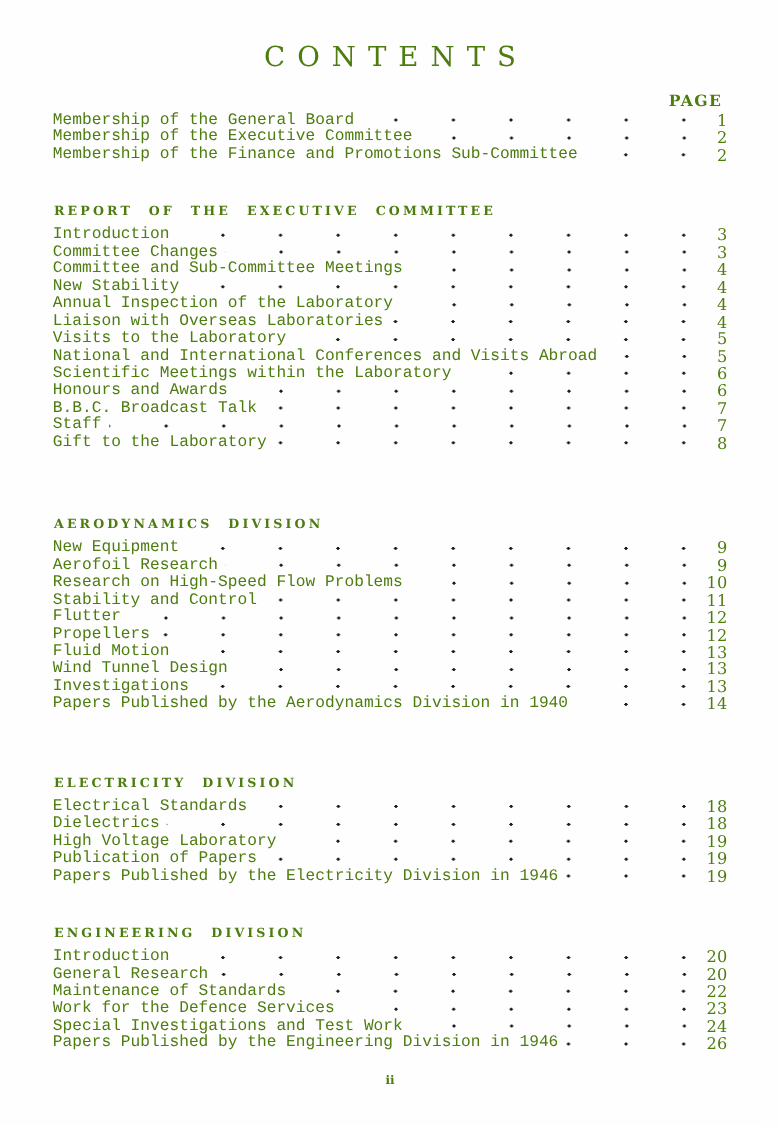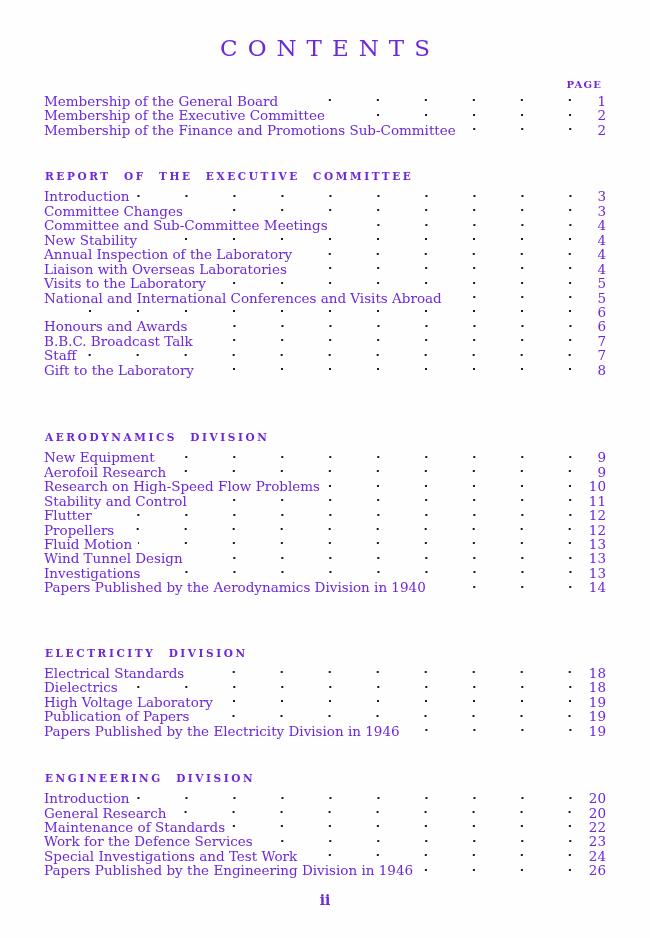--- a/index.html
+++ b/index.html
@@ -7,52 +7,53 @@
     padding: 0;
     background: #ffffff;
   }
   .page {
     position: relative;
     width: 650px;
     height: 938px;
     box-sizing: border-box;
     padding: 34px 44px 0 44px;
     background: #fefefe;
-    color: #6d28d9;
+    color: #4d7c0f;
     font-family: "DejaVu Serif", "Liberation Serif", serif;
     overflow: hidden;
   }
   .title {
     margin: 0;
     font-size: 23px;
     font-weight: normal;
     line-height: 28px;
     letter-spacing: 10px;
     padding-left: 10px; 
     text-align: center;
   }
   .page-col-label {
     margin-top: 18px;
-    font-size: 10px;
+    font-size: 13px;
     font-weight: bold;
     letter-spacing: 1.2px;
     line-height: 10px;
     text-align: right;
     padding-right: 4px;
   }
   .front-list {
     margin-top: 4px;
   }
   .toc-row {
     display: flex;
     font-size: 13.5px;
     line-height: 14.45px;
   }
   .toc-row .label {
     white-space: nowrap;
+    font-family: Liberation Mono, monospace;
   }
   .toc-row .leader {
     flex: 1;
     margin-left: 6px;
     background-image: radial-gradient(circle, #1b1b1b 1.25px, rgba(0,0,0,0) 1.45px);
     background-size: 48px 12px;
     background-repeat: repeat-x;
     background-position: right -22px bottom 2px;
   }
   .toc-row .pagenum {
@@ -68,21 +69,21 @@
     line-height: 12px;
     margin: 0 0 7px 1px;
   }
   #sections .section:nth-of-type(1) { margin-top: 33px; }
   #sections .section:nth-of-type(2) { margin-top: 54px; }
   #sections .section:nth-of-type(3) { margin-top: 52px; }
   #sections .section:nth-of-type(4) { margin-top: 34px; }
   .folio {
     margin-top: 15px;
     text-align: center;
-    font-size: 14px;
+    font-size: 10px;
     font-weight: bold;
     line-height: 15px;
   }
 </style>
 </head>
 <body>
 
 <div class="page">
   <h1 class="title">CONTENTS</h1>
   <div class="page-col-label">PAGE</div>
@@ -140,20 +141,21 @@
           <span class="label">Visits to the Laboratory</span>
           <span class="leader"></span>
           <span class="pagenum">5</span>
         </div>
         <div class="toc-row">
           <span class="label">National and International Conferences and Visits Abroad</span>
           <span class="leader"></span>
           <span class="pagenum">5</span>
         </div>
         <div class="toc-row">
+          <span class="label">Scientific Meetings within the Laboratory</span>
           <span class="leader"></span>
           <span class="pagenum">6</span>
         </div>
         <div class="toc-row">
           <span class="label">Honours and Awards</span>
           <span class="leader"></span>
           <span class="pagenum">6</span>
         </div>
         <div class="toc-row">
           <span class="label">B.B.C. Broadcast Talk</span>

